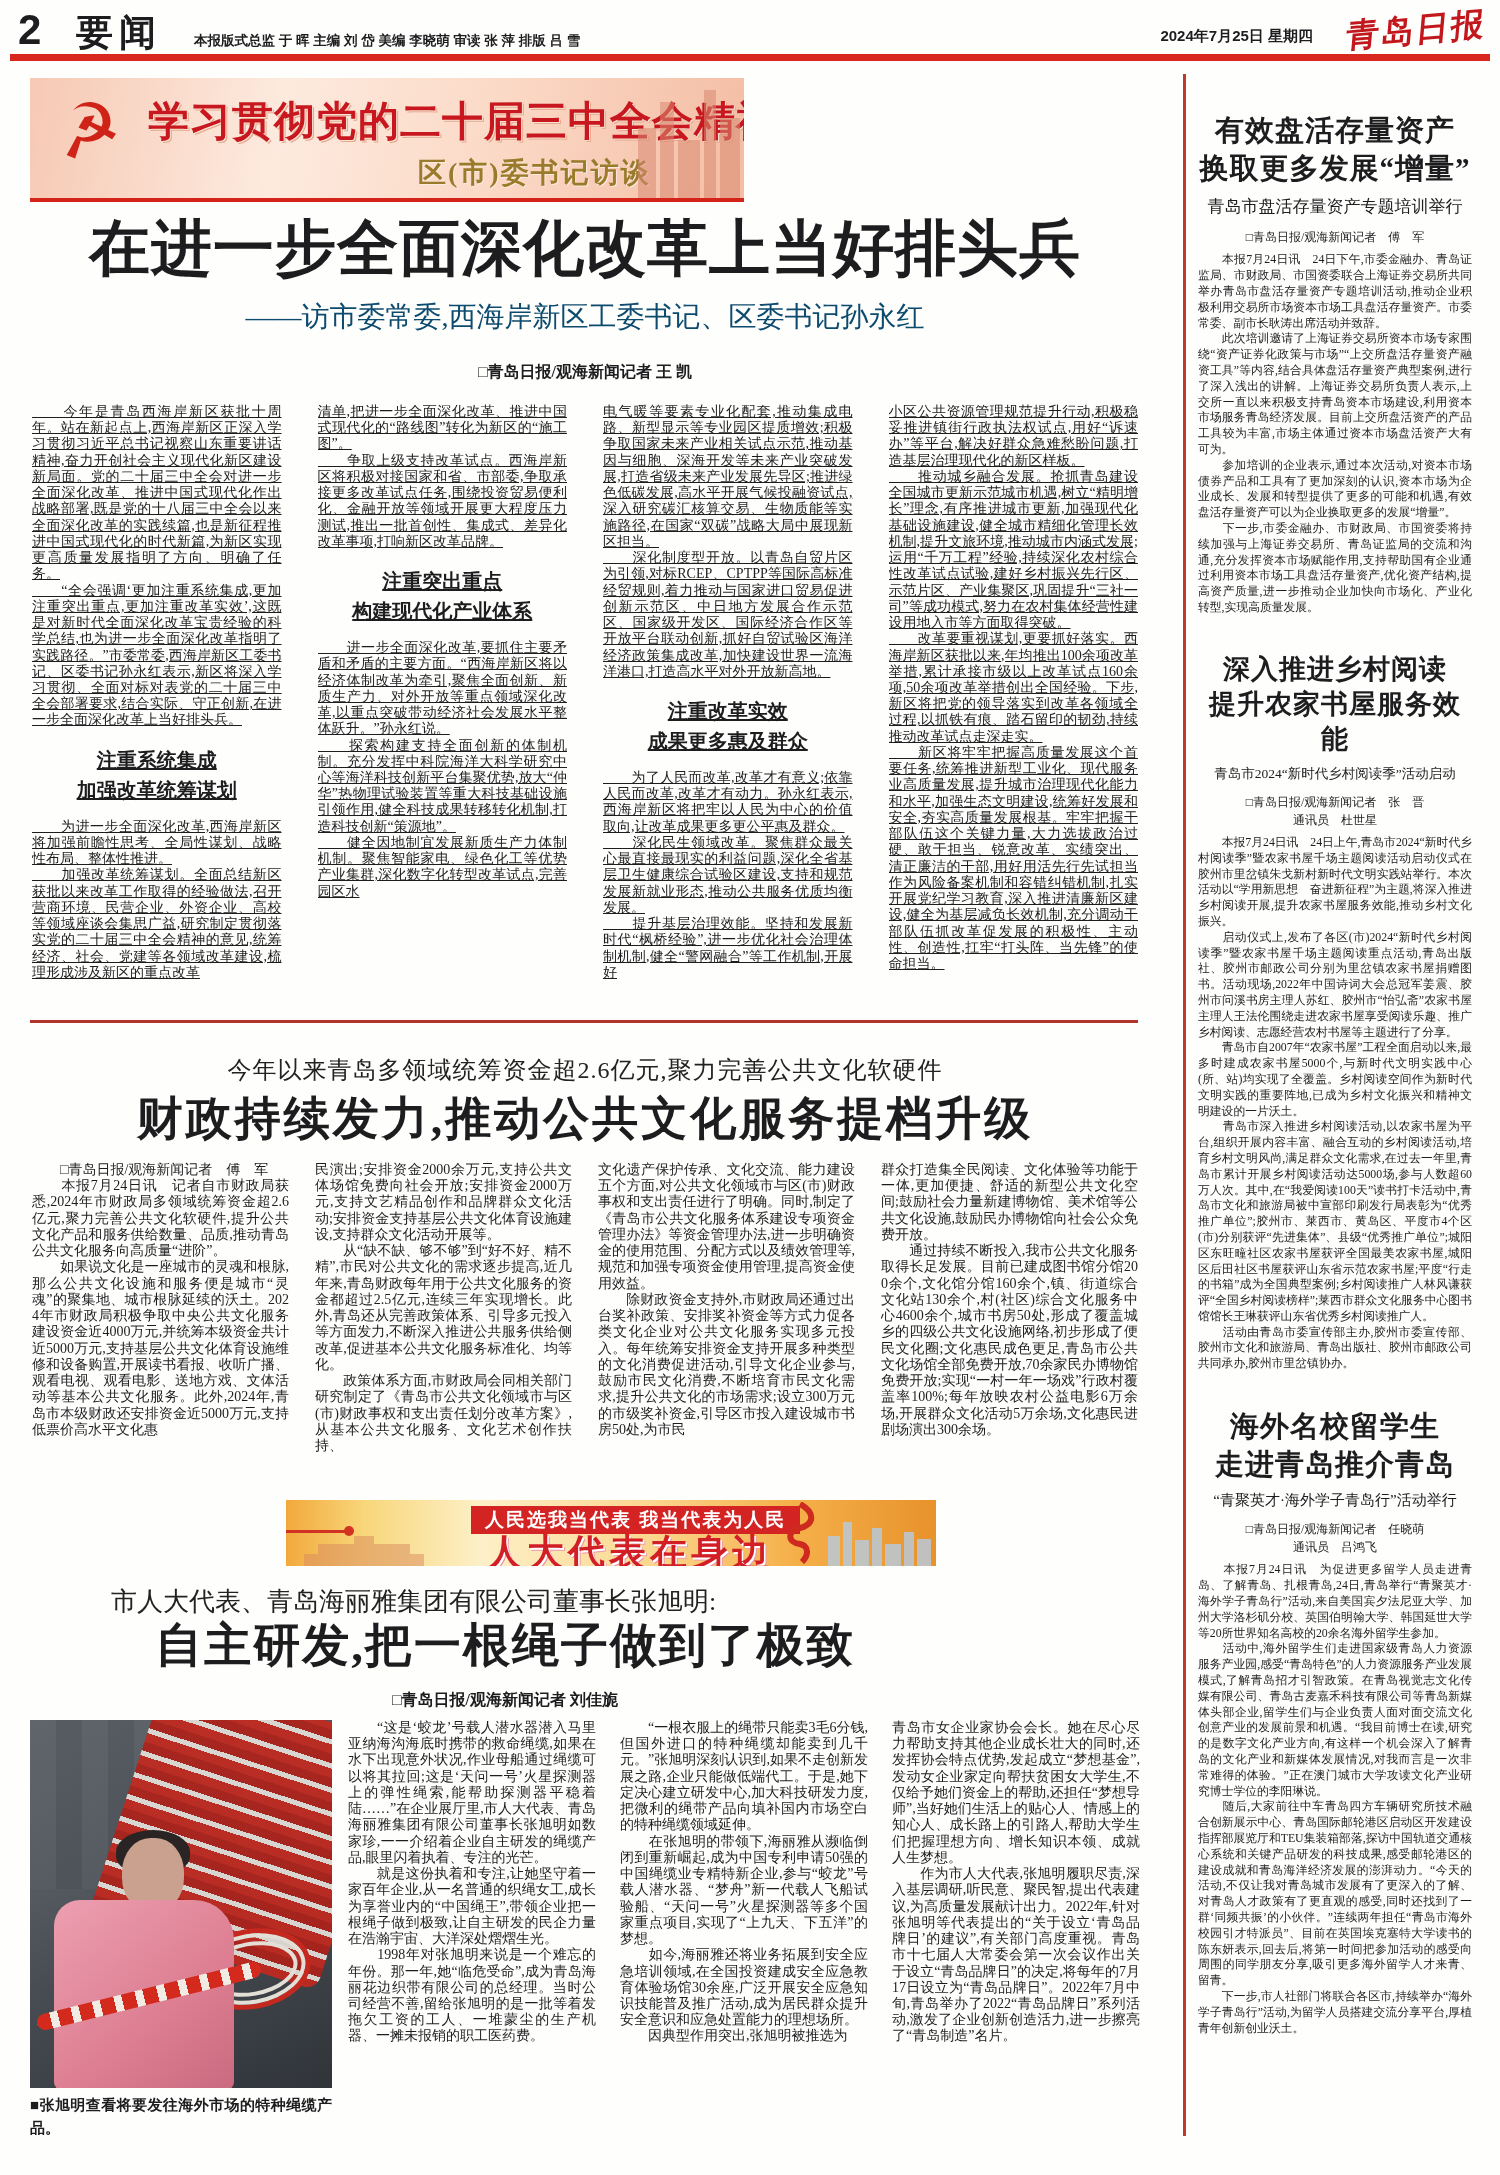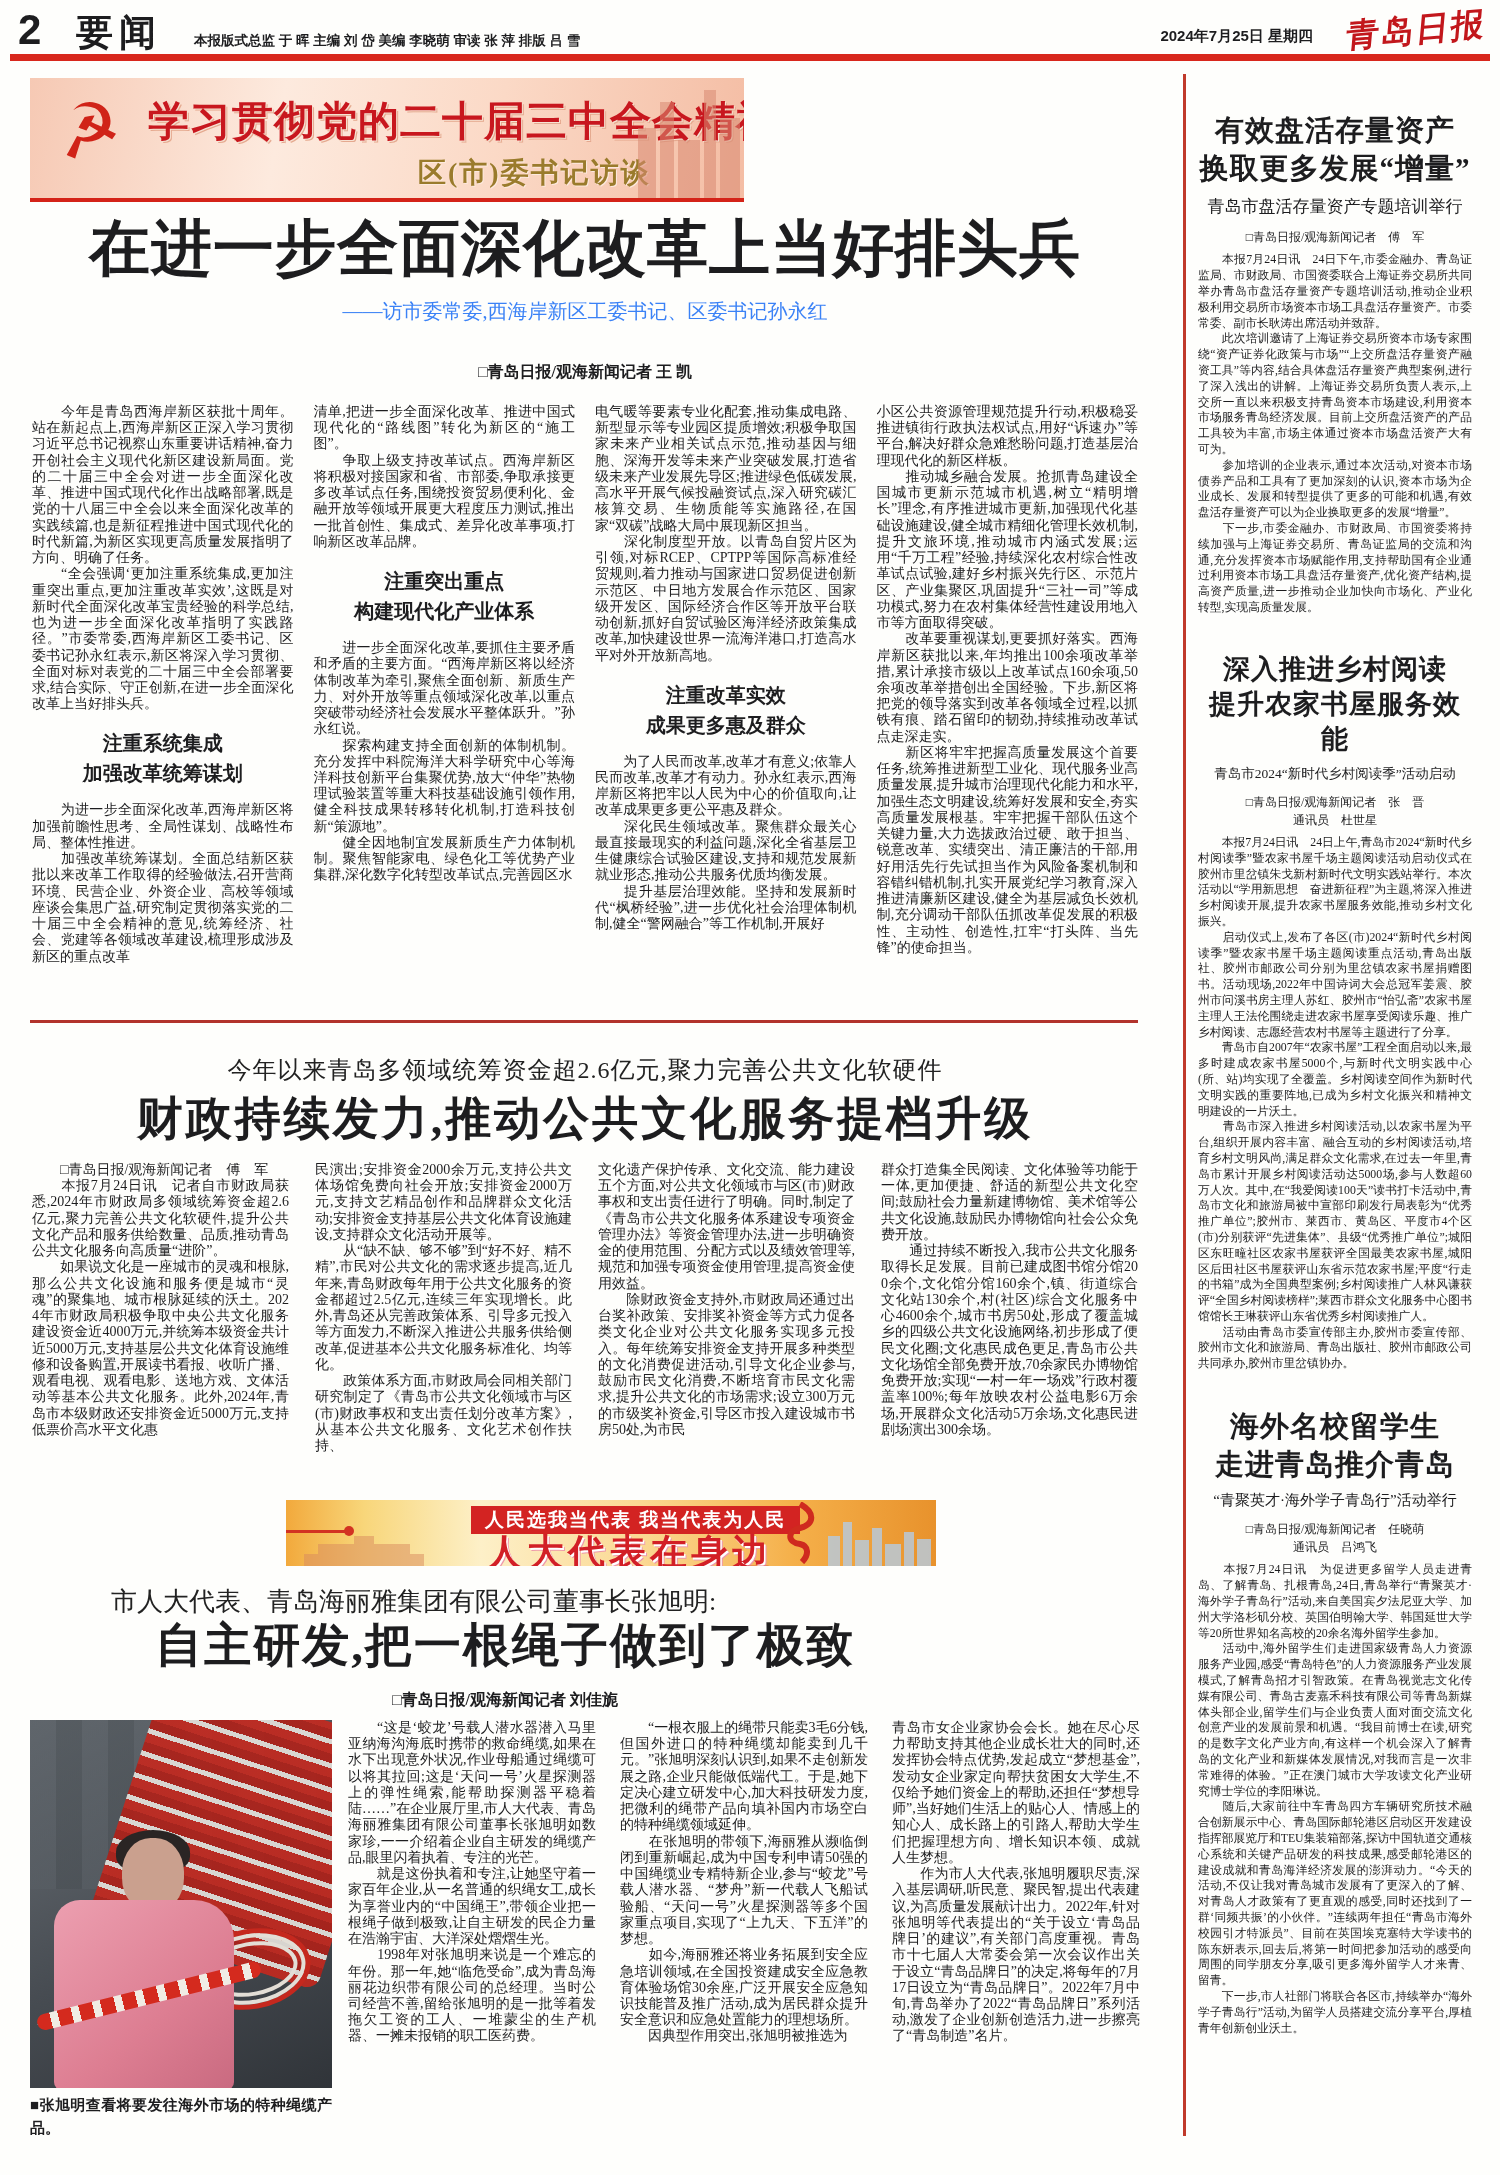--- a/index.html
+++ b/index.html
@@ -28,25 +28,25 @@
     font-family:"DejaVu Sans",sans-serif; transform:rotate(-12deg); }
   .banner-title { position:absolute; left:118px; top:16px; font-size:41px; font-weight:bold; color:#c8171e;
     letter-spacing:1px; text-shadow:1px 1px 0 #f7e2d3, 2px 2px 0 #e5a98f; white-space:nowrap; }
   .banner-sub { position:absolute; left:388px; top:76px; font-size:28px; font-weight:bold; color:#9a7b2c;
     letter-spacing:2px; text-shadow:1px 1px 0 #fdeade; white-space:nowrap; }
   .banner-city { position:absolute; right:0; top:0; width:110px; height:120px; opacity:.55; }
   .banner-city div { position:absolute; bottom:0; background:#d98a72; }
   
   .m-head { position:absolute; left:30px; top:208px; width:1110px; text-align:center;
     font-size:61px; font-weight:bold; letter-spacing:1px; white-space:nowrap; }
-  .m-sub { position:absolute; left:30px; top:298px; width:1110px; text-align:center; font-size:20px; color:#3b82f6; }
+  .m-sub { position:absolute; left:30px; top:298px; width:1110px; text-align:center; font-size:28px; color:#0c4a6e; }
   .m-by { position:absolute; left:30px; top:362px; width:1110px; text-align:center; font-size:16px; font-weight:bold; }
   .cols { position:absolute; display:flex; overflow:hidden; }
   .cols .col { flex:1 1 0; overflow:hidden; }
-  .m-cols { left:32px; top:404px; width:1106px; height:600px; gap:20px; }
+  .m-cols { left:32px; top:404px; width:1106px; height:600px; gap:36px;text-decoration:underline; }
   .body { font-size:14px; line-height:1.16; text-align:justify; white-space:pre-wrap; word-break:break-all; }
   .sec-head { text-align:center; font-weight:bold; font-size:20px; line-height:1.5; margin:16px 0 14px;
     font-family:"Liberation Sans","DejaVu Sans",sans-serif; }
   .divider { position:absolute; left:30px; top:1020px; width:1108px; height:3px; background:#b2332c; }
   
   .f-intro { position:absolute; left:30px; top:1054px; width:1110px; text-align:center; font-size:24px; color:#222; letter-spacing:1px; }
   .f-head { position:absolute; left:30px; top:1088px; width:1110px; text-align:center;
     font-size:46px; font-weight:bold; letter-spacing:3px; white-space:nowrap; }
   .f-cols { left:32px; top:1162px; width:1106px; height:332px; gap:26px; }
   

